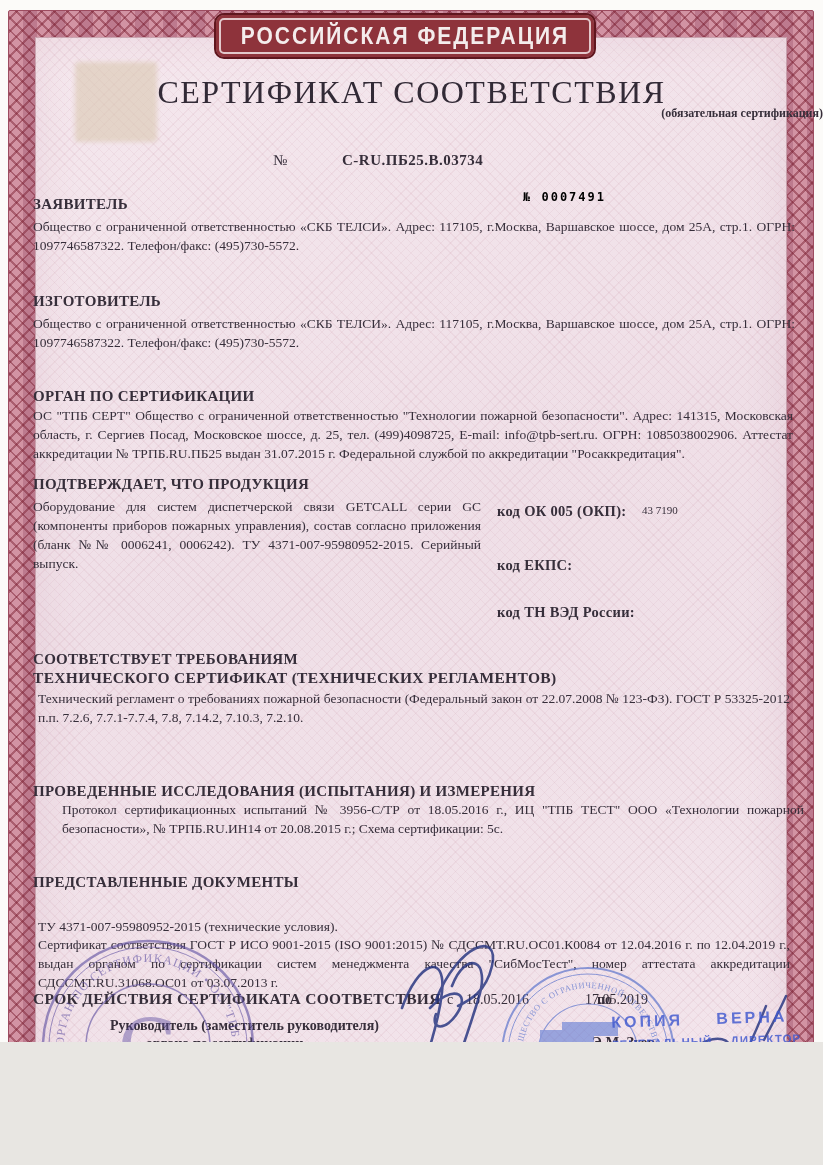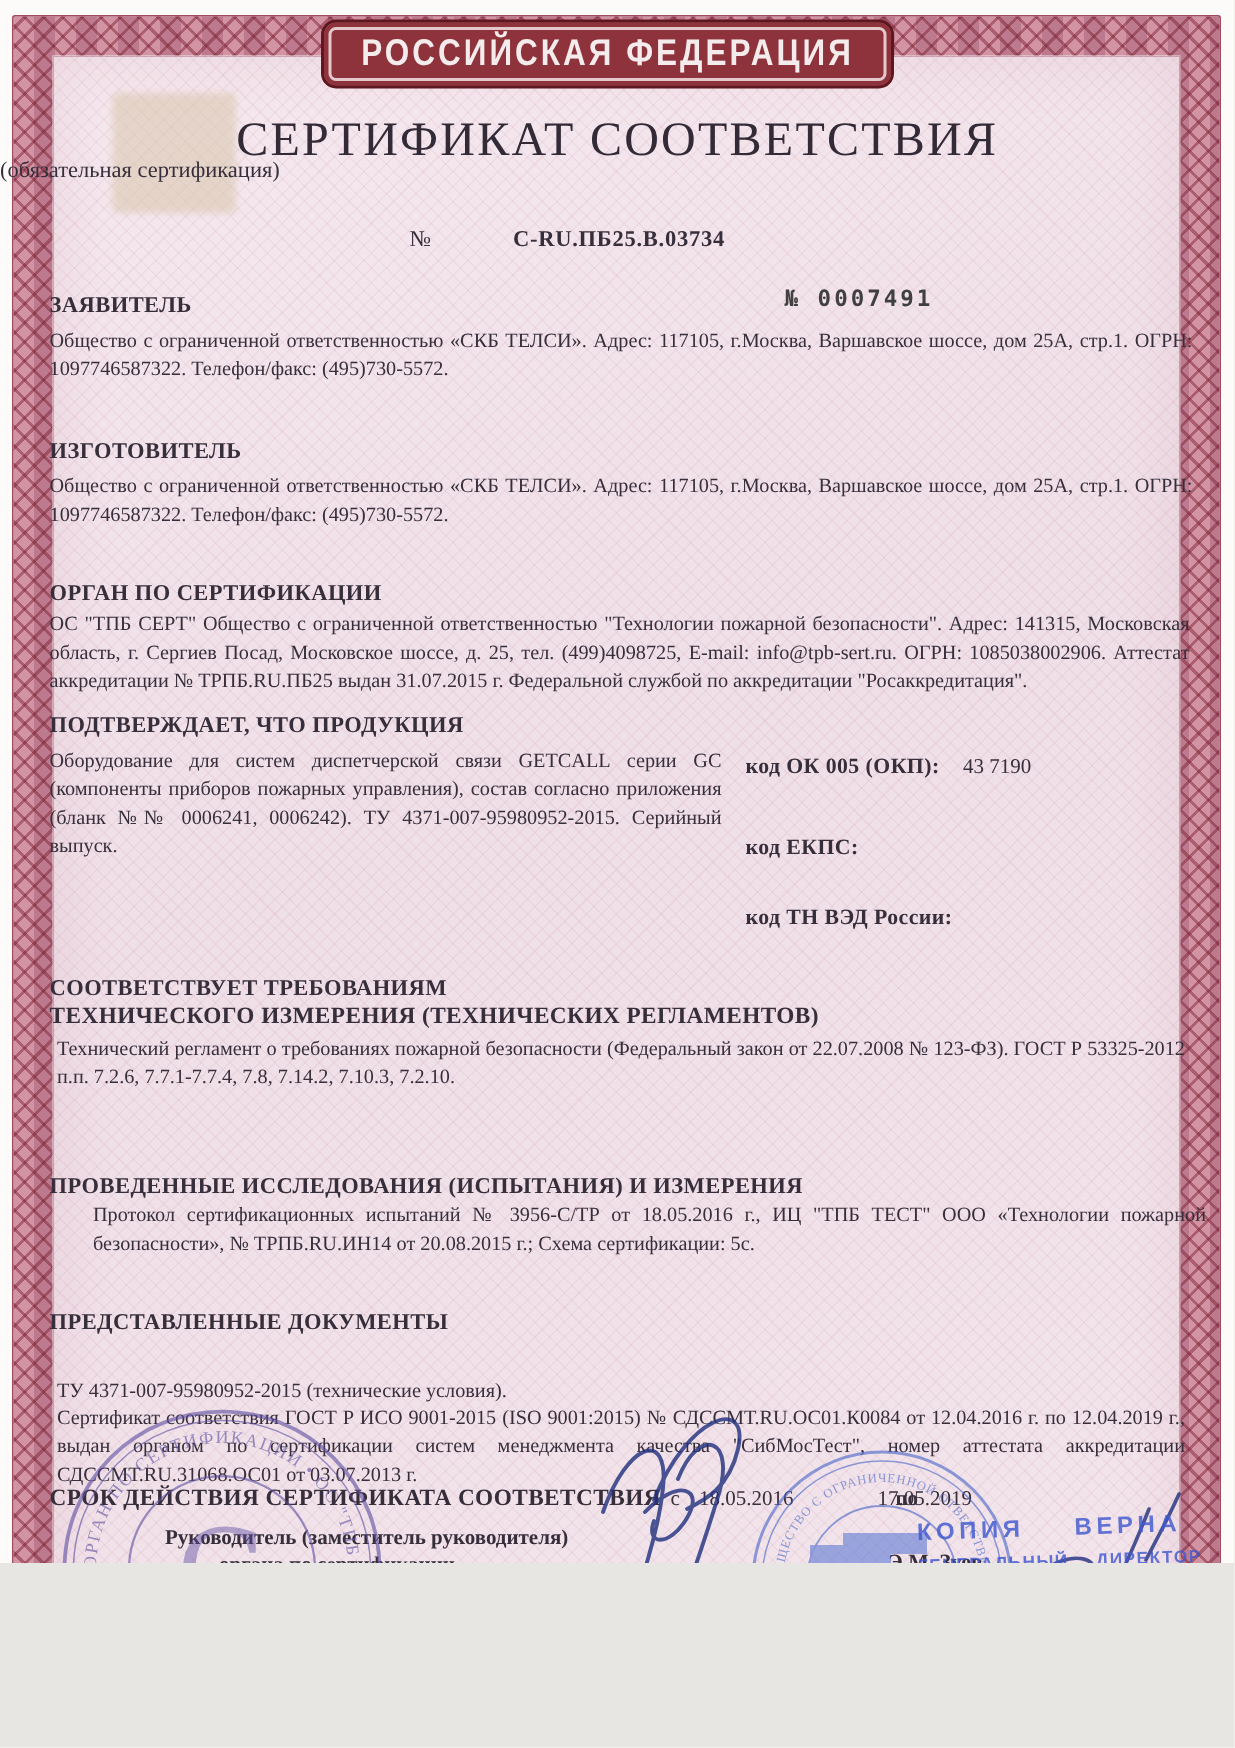--- a/index.html
+++ b/index.html
@@ -33,22 +33,22 @@
     position:absolute; left:214px; top:13px; width:378px; height:42px;
     background:#8e333b; border:2px solid #5f161e; border-radius:10px;
     box-shadow: inset 0 0 0 3px #8e333b, inset 0 0 0 5px rgba(242,228,230,.85);
     display:flex; align-items:center; justify-content:center;
   }
   .banner span {
     color:#f4ecec; font-family:"Liberation Sans",sans-serif; font-weight:bold;
     font-size:21px; letter-spacing:2px; transform:scaleY(1.18);
   }
   .title { width:100%; text-align:center; font-size:32px; letter-spacing:1.5px; color:#322a36; }
-  .subtitle { width:100%; text-align:left; font-size:15px; font-weight:normal; }
-  .serial { font-family:"DejaVu Sans Mono",monospace; font-size:15px; letter-spacing:2px; color:#404040; font-weight:bold; }
+  .subtitle { width:100%; text-align:right; font-size:12px; font-weight:bold; }
+  .serial { font-family:"DejaVu Sans Mono",monospace; font-size:12px; letter-spacing:2px; color:#000000; font-weight:bold; }
   .sig-line { border-bottom:1px solid #5a4f5e; }
   .caption { font-size:6.5px; color:#5a4f5e; letter-spacing:.4px; }
   .copy-stamp {
     position:absolute; left:612px; top:1010px; width:215px;
     transform:rotate(-2deg); color:#4059cf; opacity:.82;
     font-family:"Liberation Sans",sans-serif; font-weight:bold;
   }
   .copy-stamp .l1 { font-size:16px; letter-spacing:3px; word-spacing:26px; }
   .copy-stamp .l2 { font-size:11.5px; letter-spacing:1px; word-spacing:14px; margin-top:7px; }
   .copy-stamp .l3 { font-size:12.5px; letter-spacing:2.5px; margin-top:8px; padding-left:38px; }
@@ -88,26 +88,26 @@
 
   <div class="abs h" style="left:33px; top:293px;">ИЗГОТОВИТЕЛЬ</div>
   <div class="abs body-text" style="left:33px; top:314px; width:762px;">Общество с ограниченной ответственностью «СКБ ТЕЛСИ». Адрес: 117105, г.Москва, Варшавское шоссе, дом 25А, стр.1. ОГРН: 1097746587322. Телефон/факс: (495)730-5572.</div>
 
   <div class="abs h" style="left:33px; top:388px;">ОРГАН ПО СЕРТИФИКАЦИИ</div>
   <div class="abs body-text" style="left:33px; top:406px; width:760px;">ОС "ТПБ СЕРТ" Общество с ограниченной ответственностью "Технологии пожарной безопасности". Адрес: 141315, Московская область, г. Сергиев Посад, Московское шоссе, д. 25, тел. (499)4098725, E-mail: info@tpb-sert.ru. ОГРН: 1085038002906. Аттестат аккредитации № ТРПБ.RU.ПБ25 выдан 31.07.2015 г. Федеральной службой по аккредитации "Росаккредитация".</div>
 
   <div class="abs h" style="left:33px; top:476px;">ПОДТВЕРЖДАЕТ, ЧТО ПРОДУКЦИЯ</div>
   <div class="abs body-text" style="left:33px; top:497px; width:448px;">Оборудование для систем диспетчерской связи GETCALL серии GC (компоненты приборов пожарных управления), состав согласно приложения (бланк №№ 0006241, 0006242). ТУ 4371-007-95980952-2015. Серийный выпуск.</div>
   <div class="abs h" style="left:497px; top:503px; font-size:14.5px;">код ОК 005 (ОКП):</div>
-  <div class="abs" style="left:642px; top:504px; font-size:14px;">43 7190</div>
+  <div class="abs" style="left:642px; top:504px; font-size:11px;">43 7190</div>
   <div class="abs h" style="left:497px; top:557px; font-size:14.5px;">код ЕКПС:</div>
   <div class="abs h" style="left:497px; top:604px; font-size:14.5px;">код ТН ВЭД России:</div>
 
   <div class="abs h" style="left:33px; top:651px;">СООТВЕТСТВУЕТ ТРЕБОВАНИЯМ</div>
-  <div class="abs h" style="left:33px; top:669px; font-size:15.5px;">ТЕХНИЧЕСКОГО ИЗМЕРЕНИЯ (ТЕХНИЧЕСКИХ РЕГЛАМЕНТОВ)</div>
+  <div class="abs h" style="left:33px; top:669px; font-size:15.5px;">ТЕХНИЧЕСКОГО СЕРТИФИКАТ (ТЕХНИЧЕСКИХ РЕГЛАМЕНТОВ)</div>
   <div class="abs body-text" style="left:38px; top:689px; width:752px;">Технический регламент о требованиях пожарной безопасности (Федеральный закон от 22.07.2008 № 123-ФЗ). ГОСТ Р 53325-2012 п.п. 7.2.6, 7.7.1-7.7.4, 7.8, 7.14.2, 7.10.3, 7.2.10.</div>
 
   <div class="abs h" style="left:33px; top:783px;">ПРОВЕДЕННЫЕ ИССЛЕДОВАНИЯ (ИСПЫТАНИЯ) И ИЗМЕРЕНИЯ</div>
   <div class="abs body-text" style="left:37px; top:800px; width:742px;padding-left:25px;">Протокол сертификационных испытаний № 3956-С/ТР от 18.05.2016 г., ИЦ "ТПБ ТЕСТ" ООО «Технологии пожарной безопасности», № ТРПБ.RU.ИН14 от 20.08.2015 г.; Схема сертификации: 5с.</div>
 
   <div class="abs h" style="left:33px; top:854px;margin-top:20px;">ПРЕДСТАВЛЕННЫЕ ДОКУМЕНТЫ</div>
   <div class="abs body-text" style="left:38px; top:917px; width:752px;">ТУ 4371-007-95980952-2015 (технические условия).</div>
   <div class="abs body-text" style="left:38px; top:935px; width:752px;">Сертификат соответствия ГОСТ Р ИСО 9001-2015 (ISO 9001:2015) № СДССМТ.RU.ОС01.К0084  от 12.04.2016 г. по 12.04.2019 г., выдан органом по сертификации систем менеджмента качества "СибМосТест", номер аттестата аккредитации СДССМТ.RU.31068.ОС01 от 03.07.2013 г.</div>
 
   <div class="abs h" style="left:33px; top:990px; font-size:15.5px;">СРОК ДЕЙСТВИЯ СЕРТИФИКАТА СООТВЕТСТВИЯ</div>

